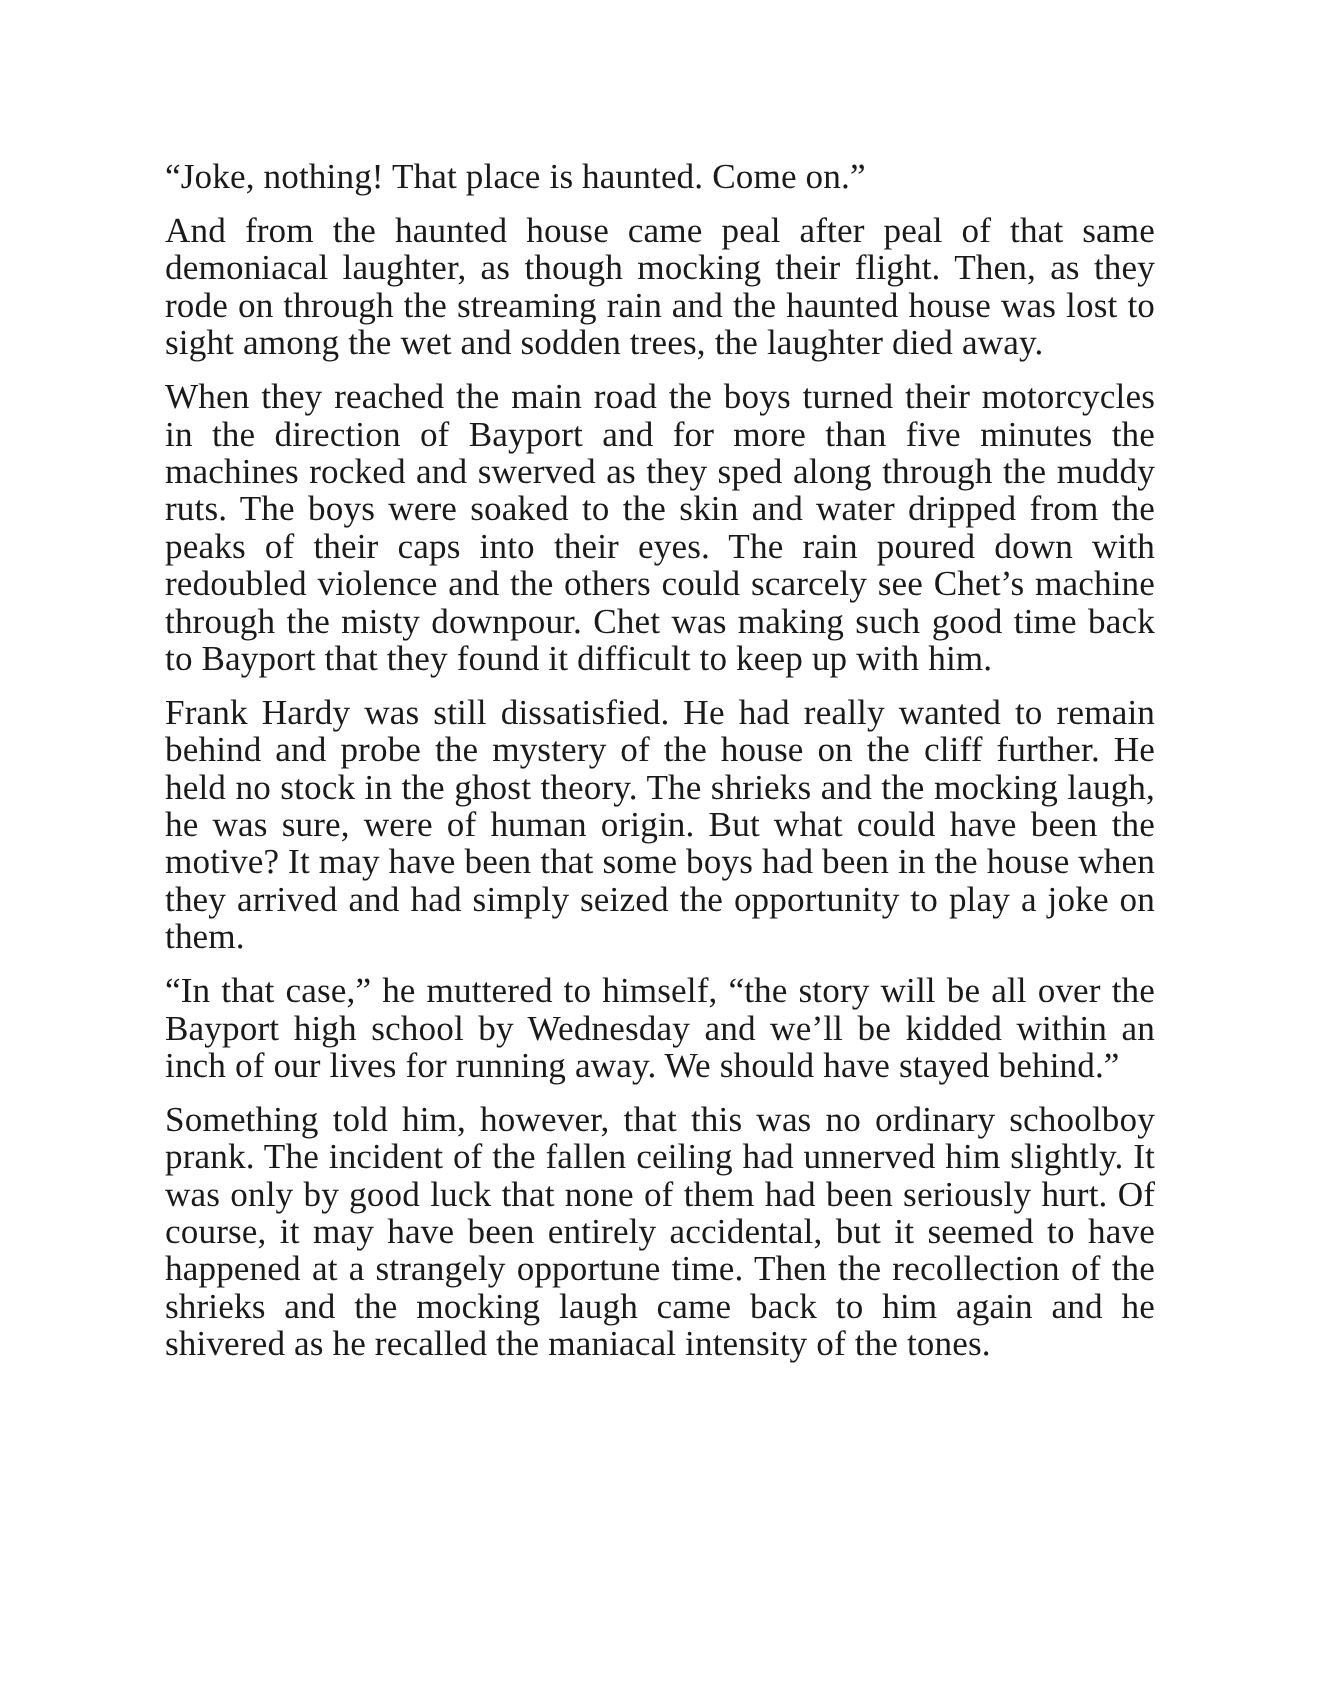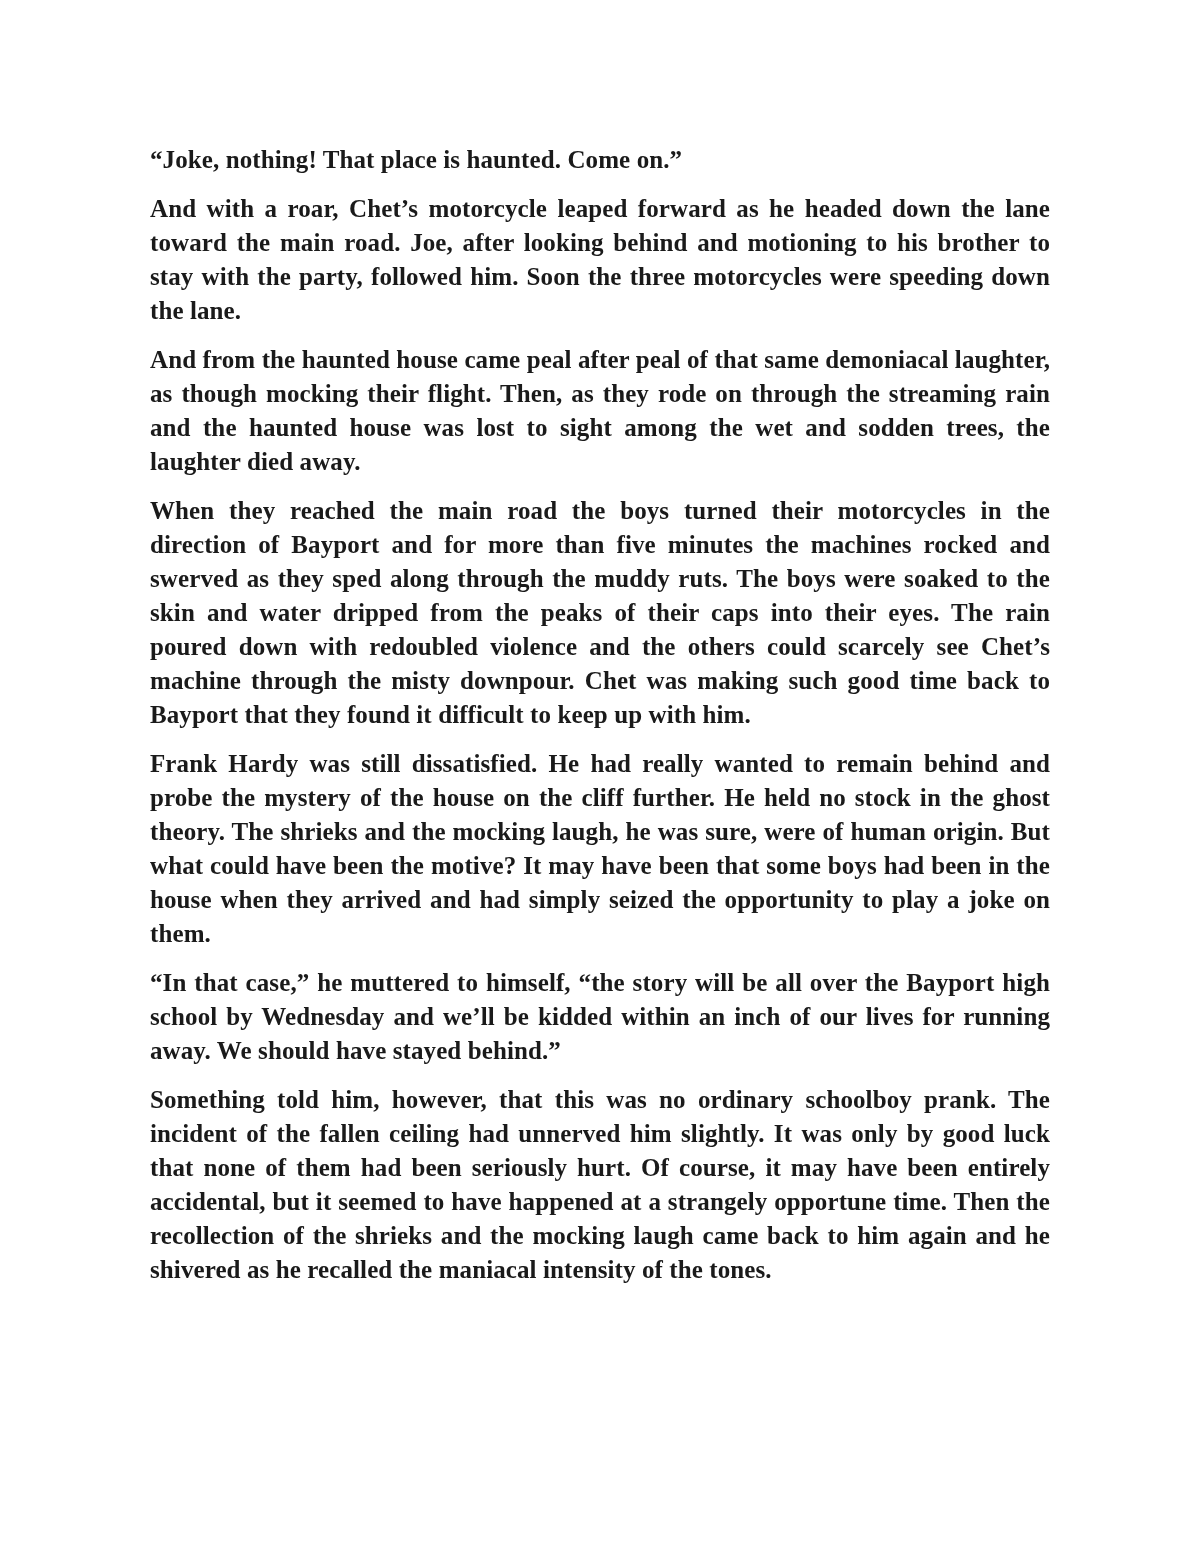--- a/index.html
+++ b/index.html
@@ -19,33 +19,32 @@
   }
   .page {
     width: 1200px;
     height: 1552px;
     background: var(--bg);
     padding: 143px 150px 0 150px;
   }
   .para {
     margin: 0 0 15px 0;
     font-family: "Liberation Serif", "DejaVu Serif", serif;
-    font-size: 25px;
+    font-size: 32px;
     line-height: 34px;
-    font-weight: 700;
+    font-weight: 400;
     color: var(--text);
     text-align: justify;
     text-justify: inter-word;
     letter-spacing: 0.1px;
   }
 </style>
 </head>
 <body>
 
 <main class="page">
   <p class="para">“Joke, nothing! That place is haunted. Come on.”</p>
-  <p class="para">And with a roar, Chet’s motorcycle leaped forward as he headed down the lane toward the main road. Joe, after looking behind and motioning to his brother to stay with the party, followed him. Soon the three motorcycles were speeding down the lane.</p>
   <p class="para">And from the haunted house came peal after peal of that same demoniacal laughter, as though mocking their flight. Then, as they rode on through the streaming rain and the haunted house was lost to sight among the wet and sodden trees, the laughter died away.</p>
   <p class="para">When they reached the main road the boys turned their motorcycles in the direction of Bayport and for more than five minutes the machines rocked and swerved as they sped along through the muddy ruts. The boys were soaked to the skin and water dripped from the peaks of their caps into their eyes. The rain poured down with redoubled violence and the others could scarcely see Chet’s machine through the misty downpour. Chet was making such good time back to Bayport that they found it difficult to keep up with him.</p>
   <p class="para">Frank Hardy was still dissatisfied. He had really wanted to remain behind and probe the mystery of the house on the cliff further. He held no stock in the ghost theory. The shrieks and the mocking laugh, he was sure, were of human origin. But what could have been the motive? It may have been that some boys had been in the house when they arrived and had simply seized the opportunity to play a joke on them.</p>
   <p class="para">“In that case,” he muttered to himself, “the story will be all over the Bayport high school by Wednesday and we’ll be kidded within an inch of our lives for running away. We should have stayed behind.”</p>
   <p class="para">Something told him, however, that this was no ordinary schoolboy prank. The incident of the fallen ceiling had unnerved him slightly. It was only by good luck that none of them had been seriously hurt. Of course, it may have been entirely accidental, but it seemed to have happened at a strangely opportune time. Then the recollection of the shrieks and the mocking laugh came back to him again and he shivered as he recalled the maniacal intensity of the tones.</p>
 </main>
 
 </body></html>

